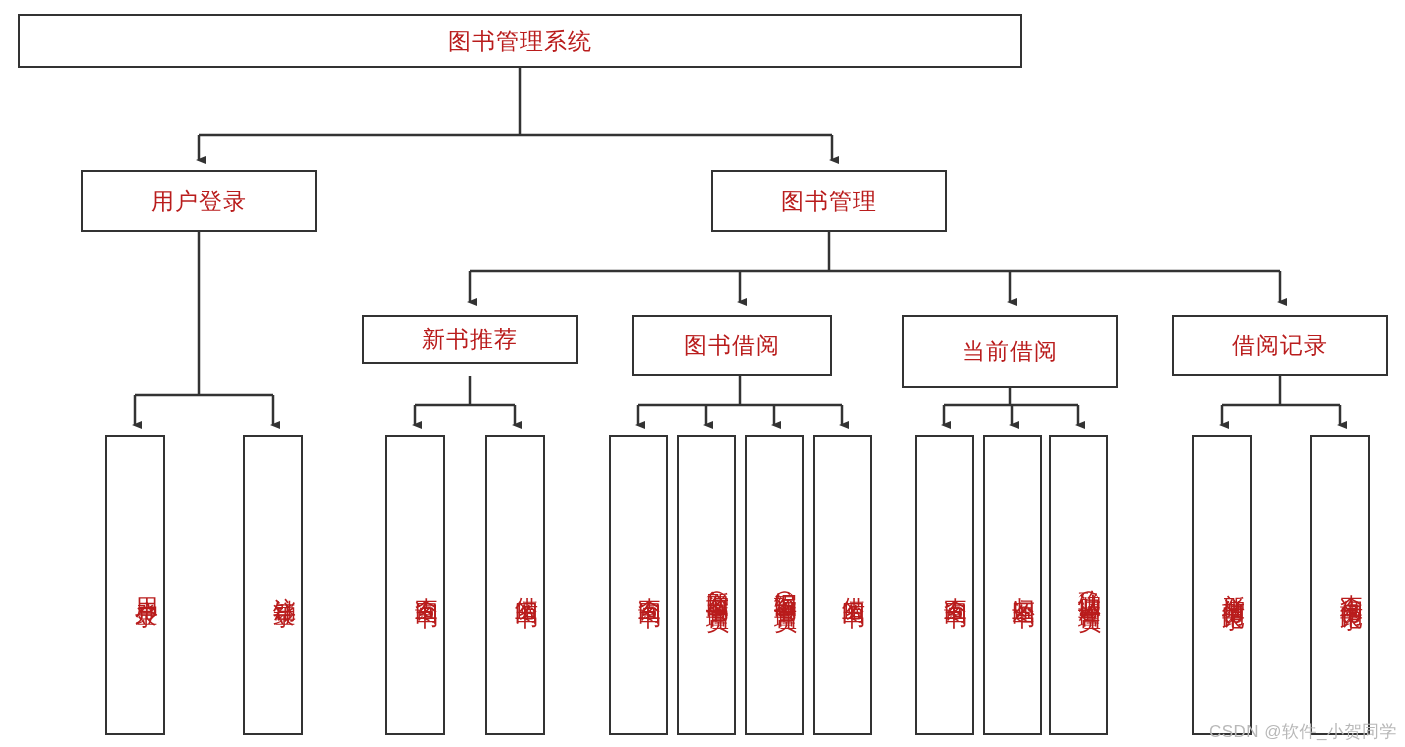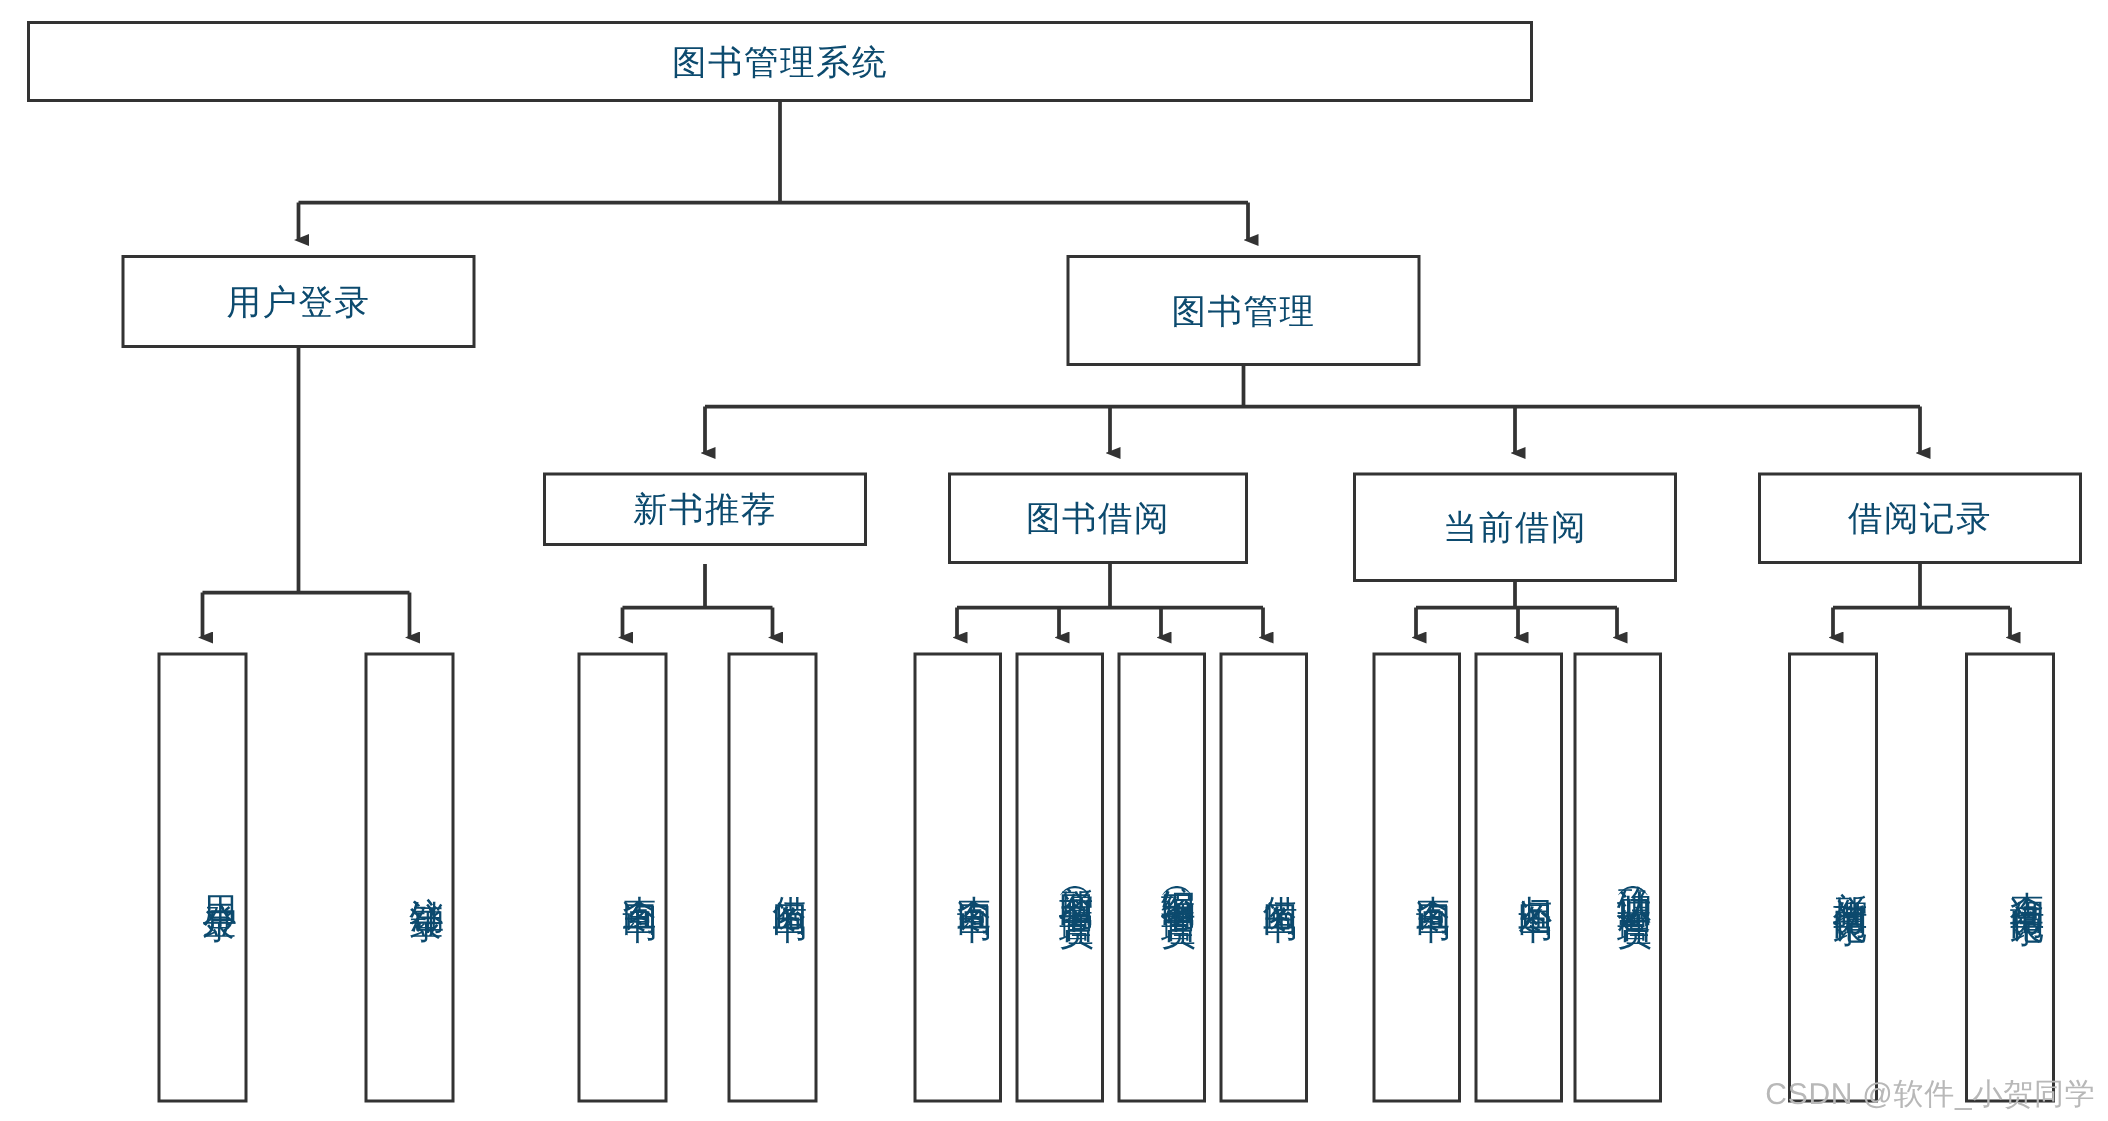--- a/index.html
+++ b/index.html
@@ -24,21 +24,21 @@
     pointer-events: none;
   }
   .node {
     position: absolute;
     box-sizing: border-box;
     border: 2px solid #333333;
     background: #ffffff;
     display: flex;
     align-items: center;
     justify-content: center;
-    color: #0c4a6e;
+    color: #b91c1c;
   }
   .node.horiz {
     font-size: 23px;
     letter-spacing: 1px;
   }
   .node.vert {
     writing-mode: vertical-rl;
     text-orientation: upright;
     font-size: 23px;
     letter-spacing: 3px;
@@ -55,21 +55,21 @@
     text-orientation: upright;
     white-space: nowrap;
   }
   .node.horiz .label {
     white-space: nowrap;
   }
   #watermark {
     position: absolute;
     right: 8px;
     bottom: 4px;
-    font-size: 20px;
+    font-size: 17px;
     color: #b8b8b8;
     white-space: nowrap;
     letter-spacing: 0.5px;
   }
 </style>
 </head>
 <body>
 
 <div id="canvas">
 
@@ -123,21 +123,21 @@
     </g>
   </svg>
 
   <div class="node horiz" id="node-root" style="left: 18px; top: 14px; width: 1004px; height: 54px;">
     <span class="label">图书管理系统</span>
   </div>
 
   <div class="node horiz" id="node-l2-0" style="left: 81px; top: 170px; width: 236px; height: 62px;">
     <span class="label">用户登录</span>
   </div>
-  <div class="node horiz" id="node-l2-1" style="left: 711px; top: 170px; width: 236px; height: 74px;">
+  <div class="node horiz" id="node-l2-1" style="left: 711px; top: 170px; width: 236px; height: 62px;">
     <span class="label">图书管理</span>
   </div>
 
   <div class="node horiz" id="node-l3-0" style="left: 362px; top: 315px; width: 216px; height: 49px;">
     <span class="label">新书推荐</span>
   </div>
   <div class="node horiz" id="node-l3-1" style="left: 632px; top: 315px; width: 200px; height: 61px;">
     <span class="label">图书借阅</span>
   </div>
   <div class="node horiz" id="node-l3-2" style="left: 902px; top: 315px; width: 216px; height: 73px;">

